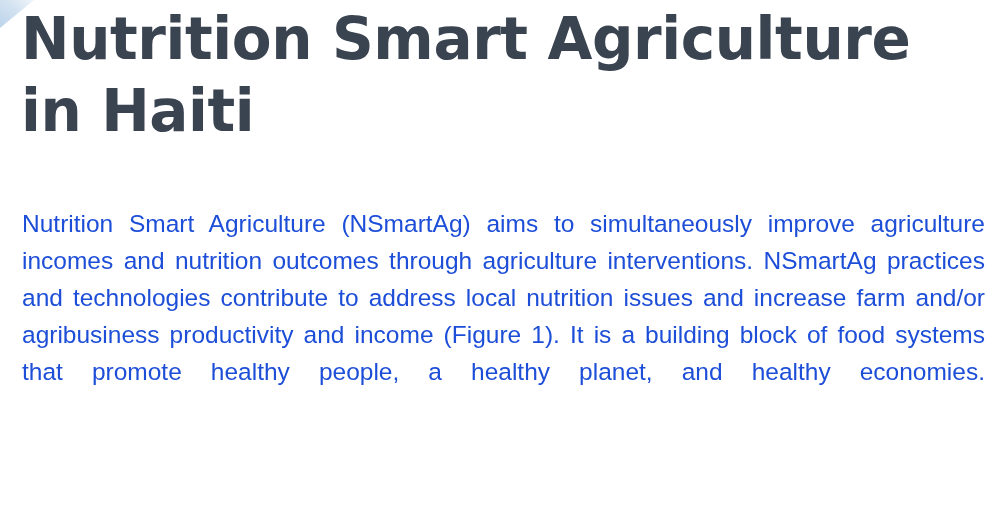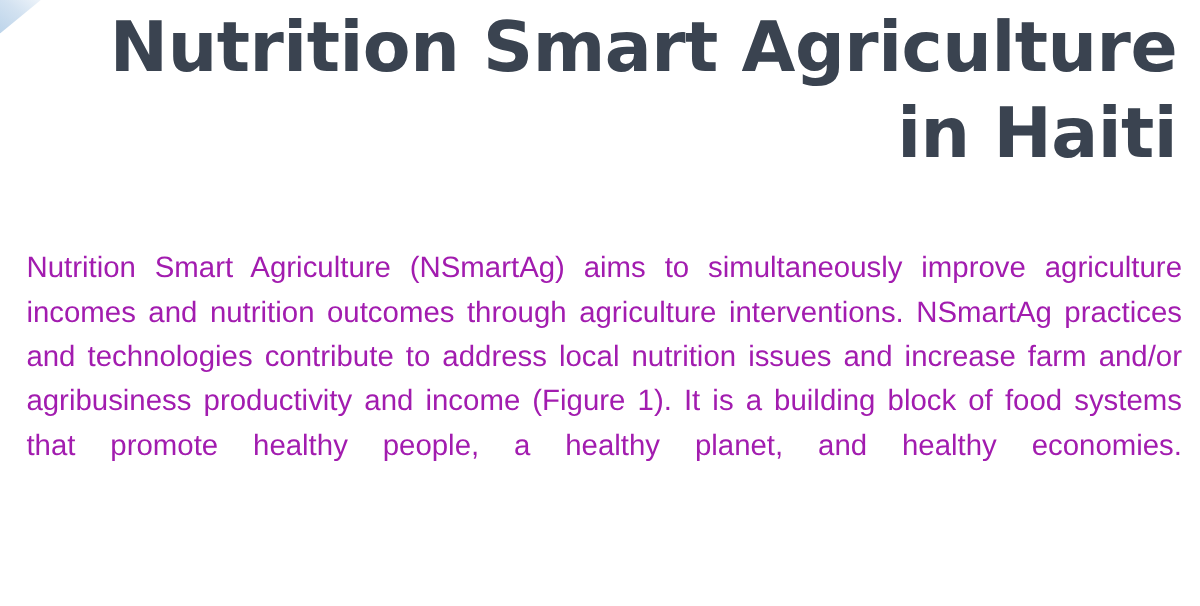--- a/index.html
+++ b/index.html
@@ -38,34 +38,33 @@
     top: 3px;
     width: 960px;
     margin: 0;
     font-family: "DejaVu Sans", "Liberation Sans", sans-serif;
     font-weight: 700;
     font-size: 58px;
     line-height: 72px;
     letter-spacing: -0.4px;
     color: #3a4350;
     white-space: pre-line;
-    text-align: right;
   }
 
   #intro-paragraph {
     position: absolute;
     left: 22px;
     top: 205px;
     width: 963px;
     margin: 0;
     font-family: "Liberation Sans", sans-serif;
     font-weight: 400;
     font-size: 24.5px;
     line-height: 37px;
-    color: #a21caf;
+    color: #1d4ed8;
     text-align: justify;
     text-justify: inter-word;
   }
   
   #intro-paragraph::after {
     content: "";
     display: inline-block;
     width: 100%;
   }
 </style>

